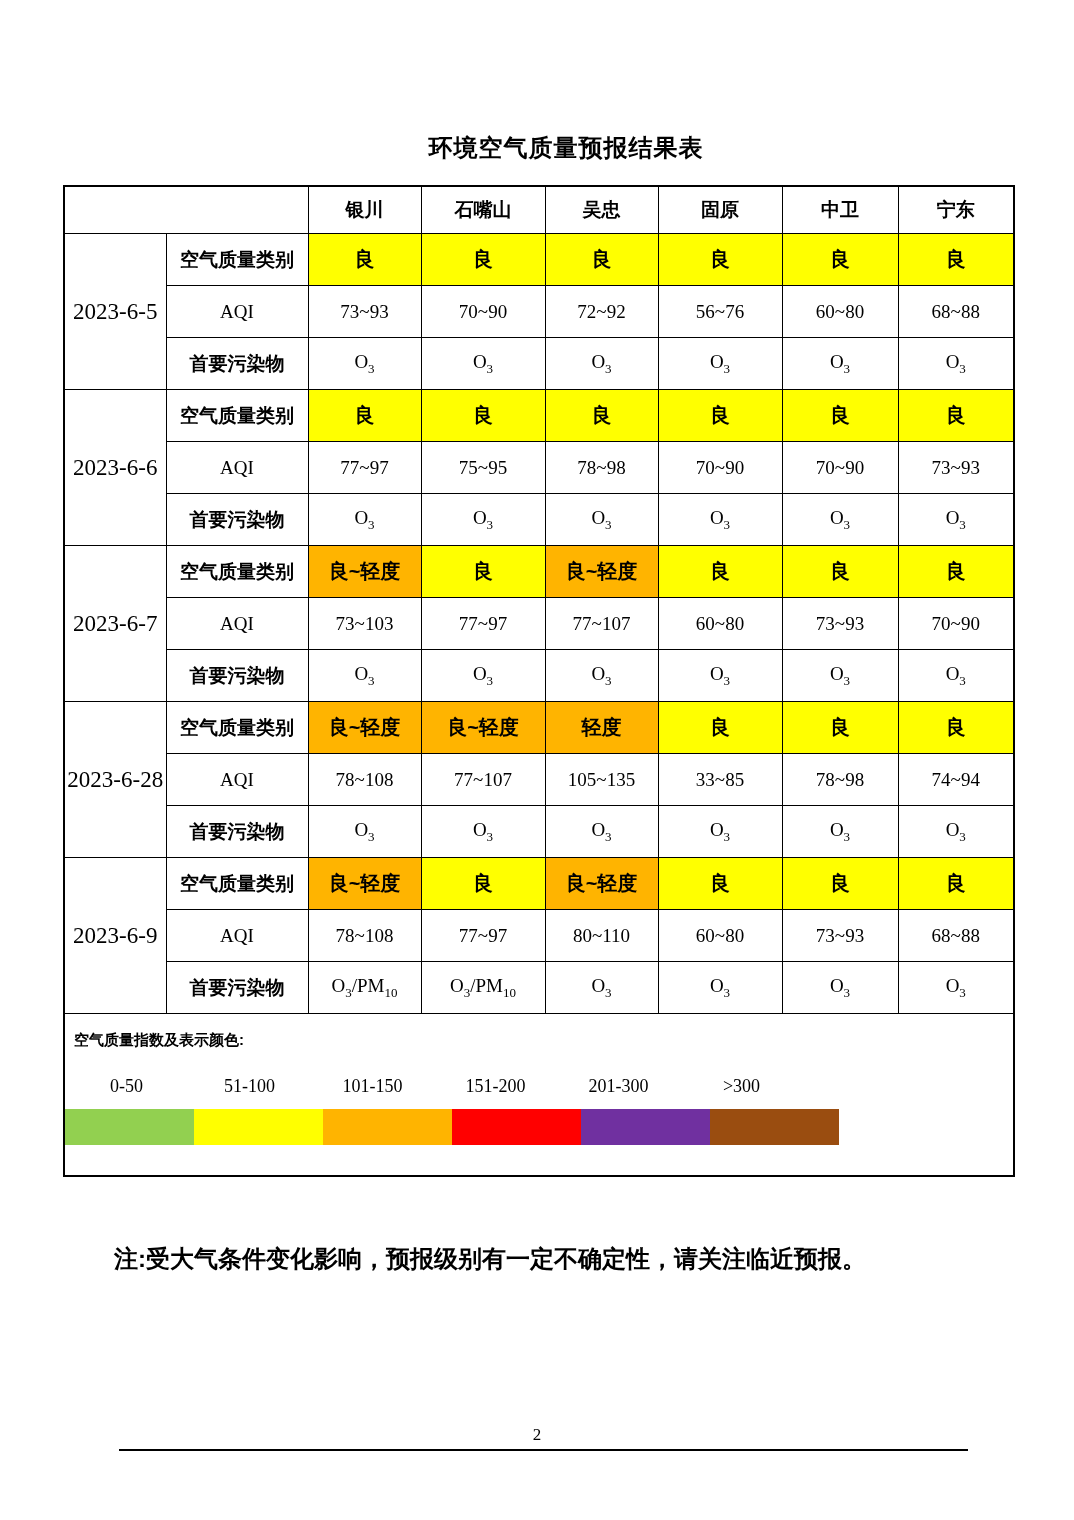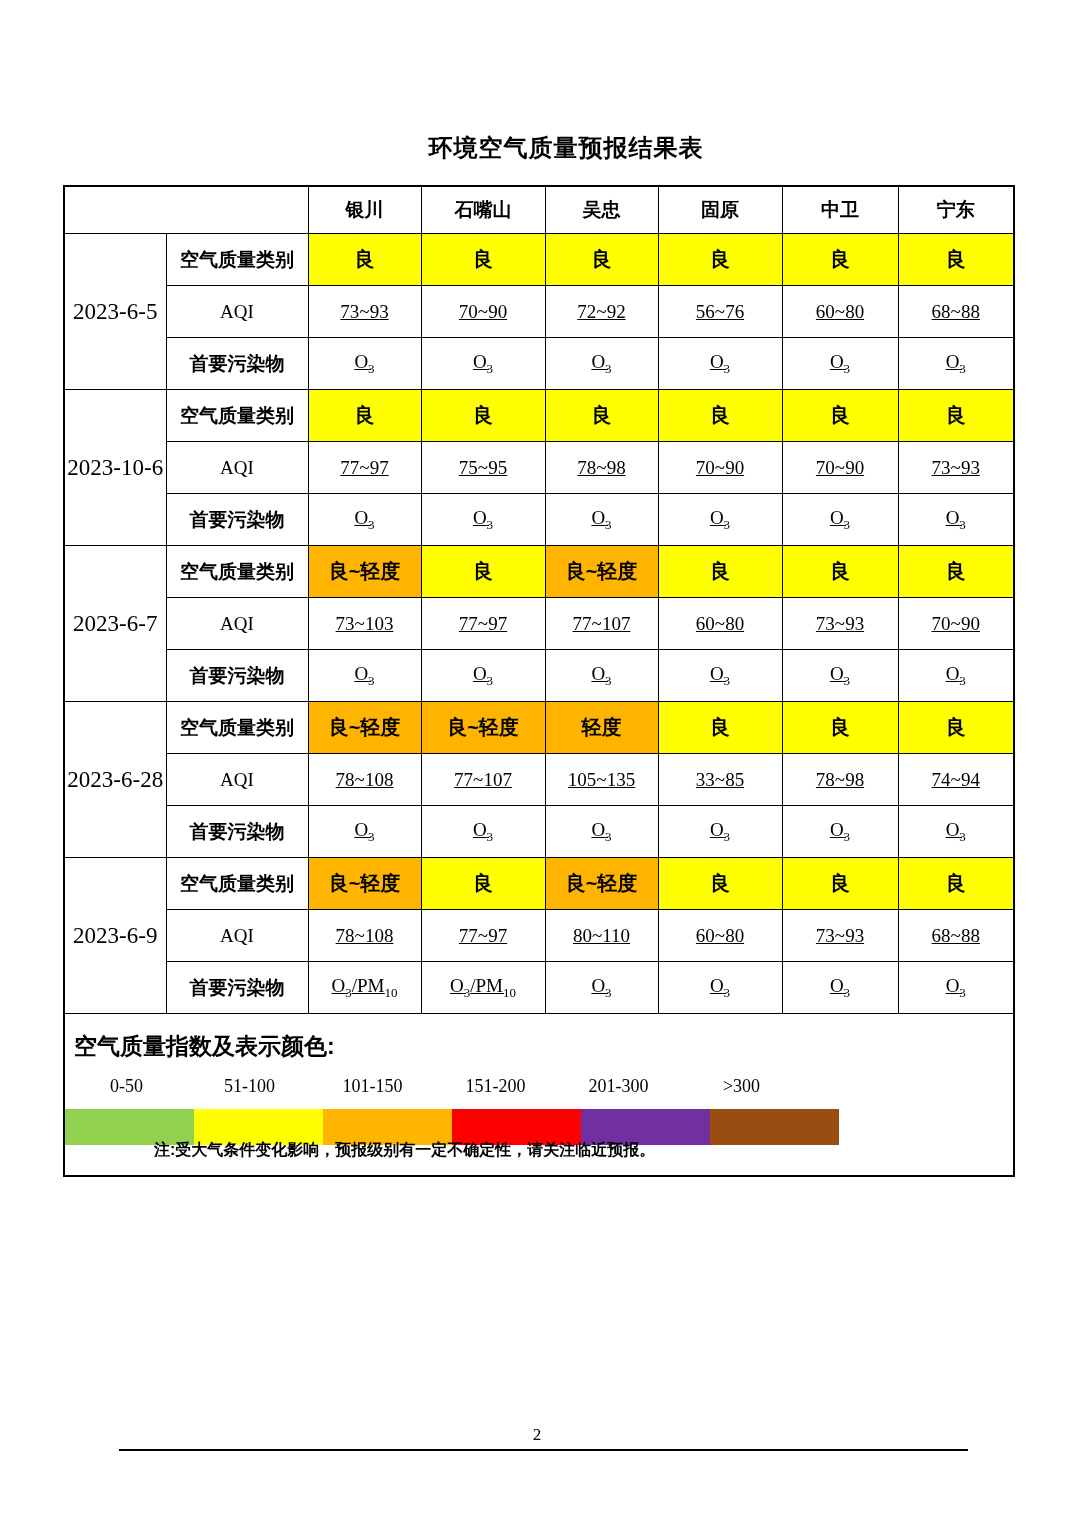--- a/index.html
+++ b/index.html
@@ -19,32 +19,32 @@
     border:2px solid #000;
   }
   table.forecast td { border:1px solid #000; text-align:center; vertical-align:middle; padding:0; }
   tr.r-head td { height:46px; }
   td.city-header { font-size:19px; font-weight:bold; }
   tr.dr td { height:51px; }
   td.date-cell { font-family:"Liberation Serif", serif; font-size:23px; }
   td.row-label { font-size:19px; font-weight:bold;margin-left:47px; }
   td.row-label.serif { font-family:"Liberation Serif", serif; font-weight:normal; }
   td.category-cell { font-size:20px; font-weight:bold; }
-  td.value-cell { font-family:"Liberation Serif", serif; font-size:19px;text-decoration:underline; }
+  td.value-cell { font-family:"Liberation Serif", serif; font-size:19px; }
   td.value-cell sub { font-size:13px; }
   td.legend-cell { height:161px; position:relative; text-align:left; vertical-align:top; }
-  .legend-title { position:absolute; top:17px; left:9px; font-size:23px; font-weight:bold; }
+  .legend-title { position:absolute; top:17px; left:9px; font-size:15px; font-weight:bold; }
   .legend-labels { position:absolute; top:62px; left:0; display:flex; }
   .legend-labels span {
     display:inline-block; width:123px; text-align:center;
     font-family:"Liberation Serif", serif; font-size:18px;
   }
   .legend-bar { position:absolute; top:95px; left:0; display:flex; }
   .legend-bar div { width:129px; height:36px; }
-  .note-text { position:absolute; left:114px; top:1140px; font-size:16px; font-weight:bold;margin-left:40px; }
+  .note-text { position:absolute; left:114px; top:1243px; font-size:24px; font-weight:bold; }
   .page-number {
     position:absolute; left:0; top:1425px; width:1074px; text-align:center;
     font-family:"Liberation Serif", serif; font-size:17px;
   }
   .footer-line { position:absolute; left:119px; top:1449px; width:849px; height:2px; background:#000; }
 </style>
 </head>
 <body>
 
 <div class="page-title">环境空气质量预报结果表</div>
@@ -95,21 +95,21 @@
     <td class="row-label">首要污染物</td>
     <td class="value-cell">O<sub>3</sub></td>
     <td class="value-cell">O<sub>3</sub></td>
     <td class="value-cell">O<sub>3</sub></td>
     <td class="value-cell">O<sub>3</sub></td>
     <td class="value-cell">O<sub>3</sub></td>
     <td class="value-cell">O<sub>3</sub></td>
   </tr>
 
   <tr class="dr">
-    <td class="date-cell" rowspan="3">2023-10-6</td>
+    <td class="date-cell" rowspan="3">2023-6-6</td>
     <td class="row-label">空气质量类别</td>
     <td class="category-cell" style="background-color: rgb(255, 255, 0);">良</td>
     <td class="category-cell" style="background-color: rgb(255, 255, 0);">良</td>
     <td class="category-cell" style="background-color: rgb(255, 255, 0);">良</td>
     <td class="category-cell" style="background-color: rgb(255, 255, 0);">良</td>
     <td class="category-cell" style="background-color: rgb(255, 255, 0);">良</td>
     <td class="category-cell" style="background-color: rgb(255, 255, 0);">良</td>
   </tr>
   <tr class="dr">
     <td class="row-label serif">AQI</td>

